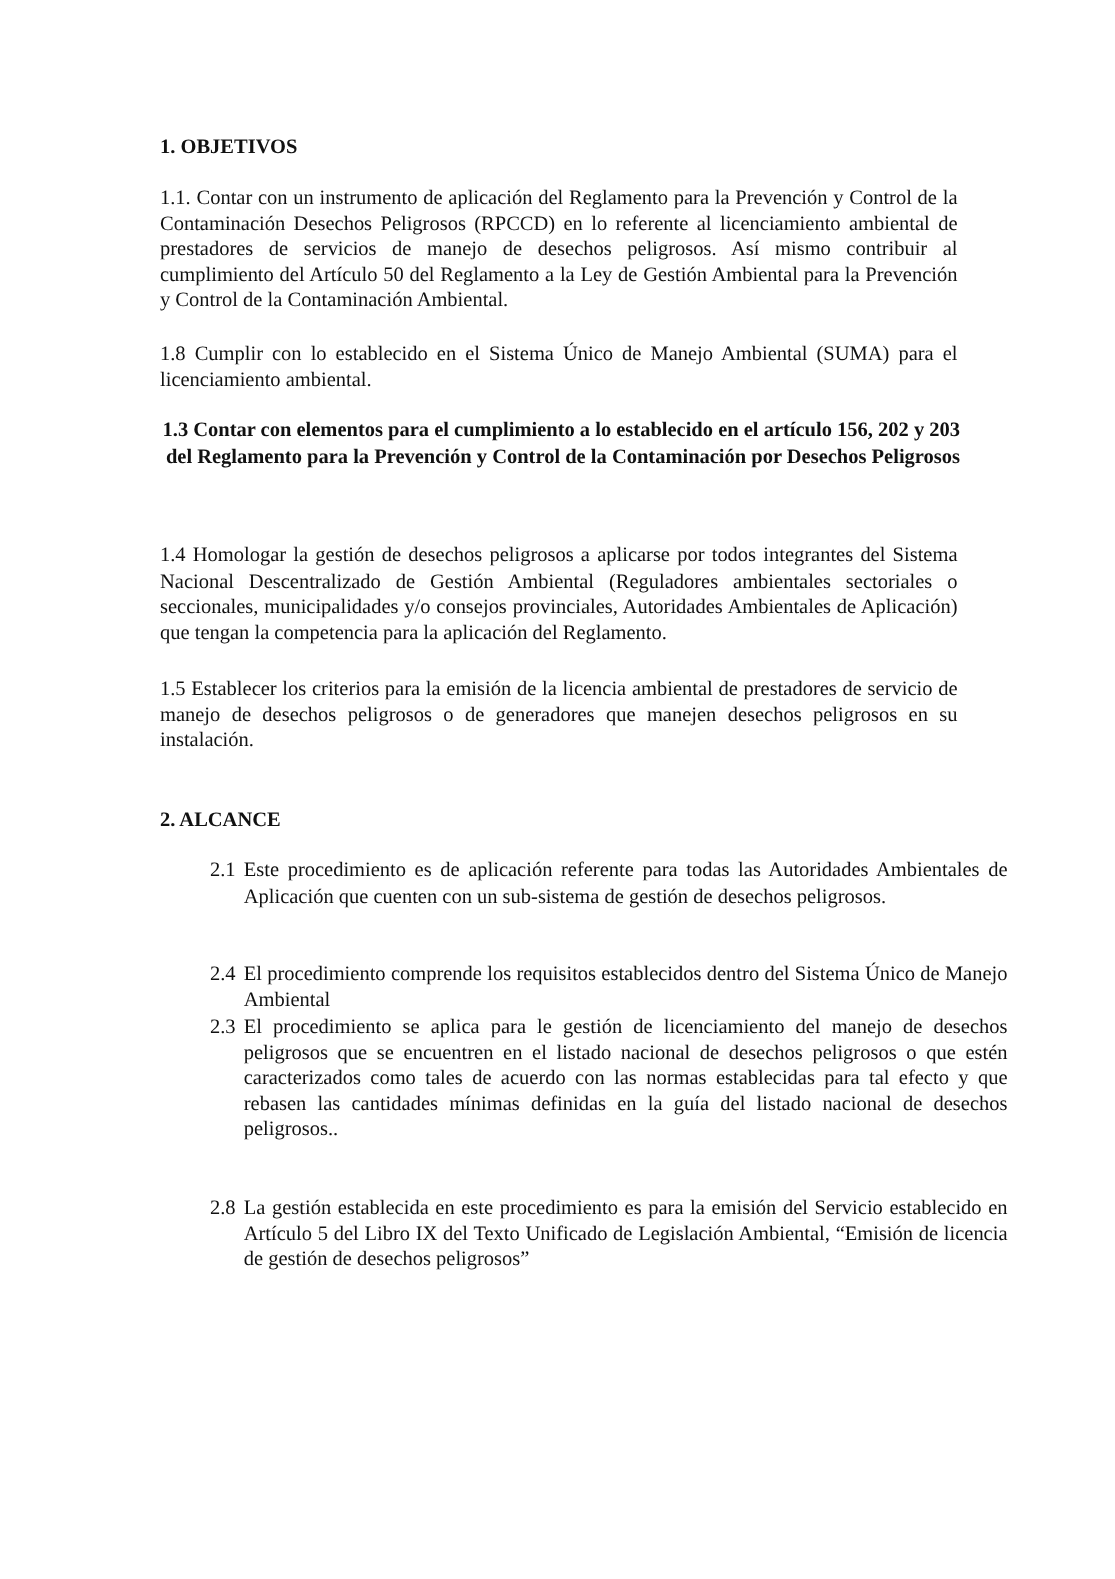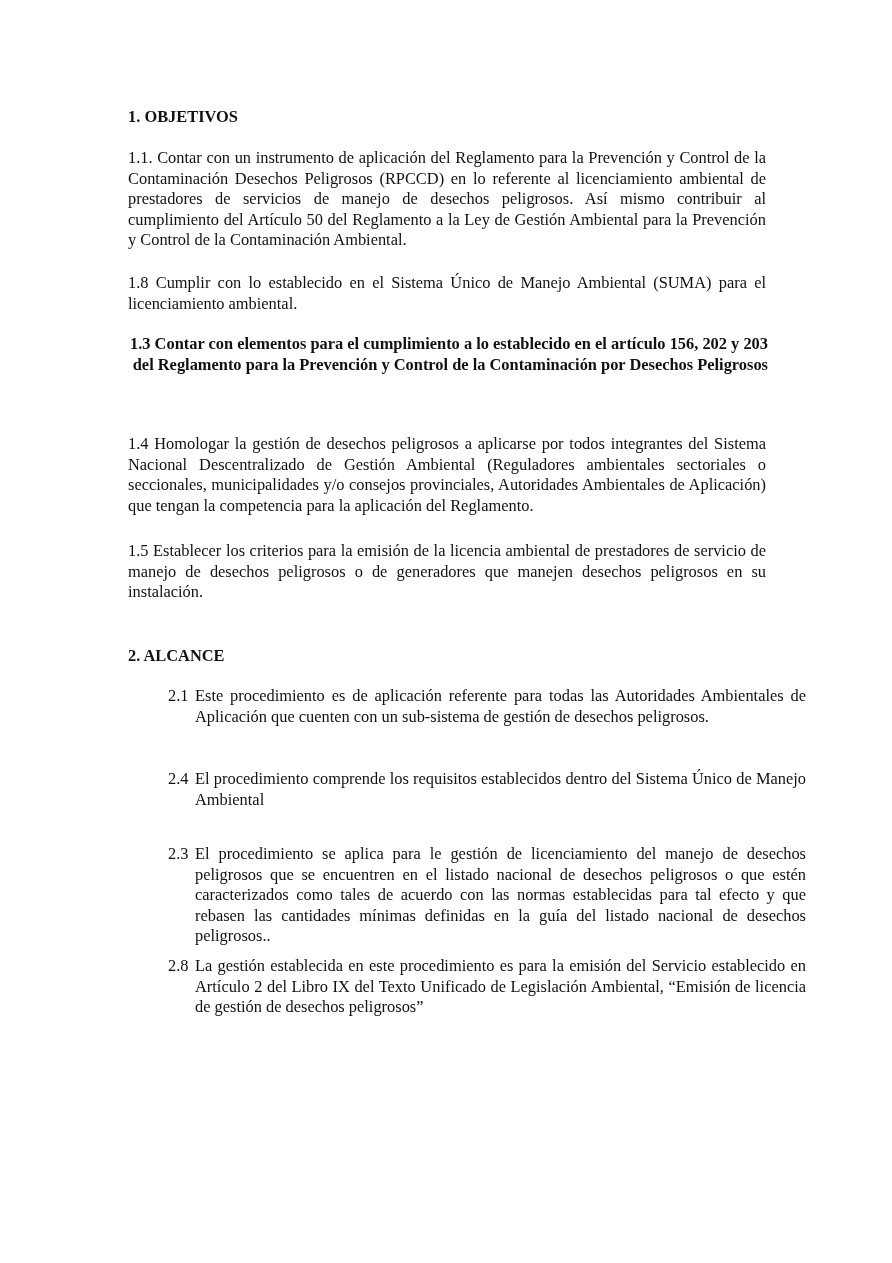--- a/index.html
+++ b/index.html
@@ -75,23 +75,23 @@
   <div class="item" style="top:686px;">
     <span class="num">2.1</span>
     <span>Este procedimiento es de aplicación referente para todas las Autoridades Ambientales de Aplicación que cuenten con un sub-sistema de gestión de desechos peligrosos.</span>
   </div>
 
   <div class="item" style="top:769px;">
     <span class="num">2.4</span>
     <span>El procedimiento comprende los requisitos establecidos dentro del Sistema Único de Manejo Ambiental</span>
   </div>
 
-  <div class="item" style="top:844px;">
+  <div class="item" style="top:811px;">
     <span class="num">2.3</span>
     <span>El procedimiento se aplica para le gestión de licenciamiento del manejo de desechos peligrosos  que se encuentren en el listado nacional de desechos peligrosos o que estén caracterizados como tales de acuerdo con las normas establecidas para tal efecto y que rebasen las cantidades mínimas definidas en la guía del listado nacional de desechos peligrosos..</span>
   </div>
 
   <div class="item" style="top:956px;">
     <span class="num">2.8</span>
-    <span>La gestión establecida en este procedimiento es para la emisión del Servicio establecido en Artículo 2 del Libro IX del Texto Unificado de Legislación Ambiental,  “Emisión de licencia de gestión de desechos peligrosos”</span>
+    <span>La gestión establecida en este procedimiento es para la emisión del Servicio establecido en Artículo 5 del Libro IX del Texto Unificado de Legislación Ambiental,  “Emisión de licencia de gestión de desechos peligrosos”</span>
   </div>
 
 </div>
 
 </body></html>

